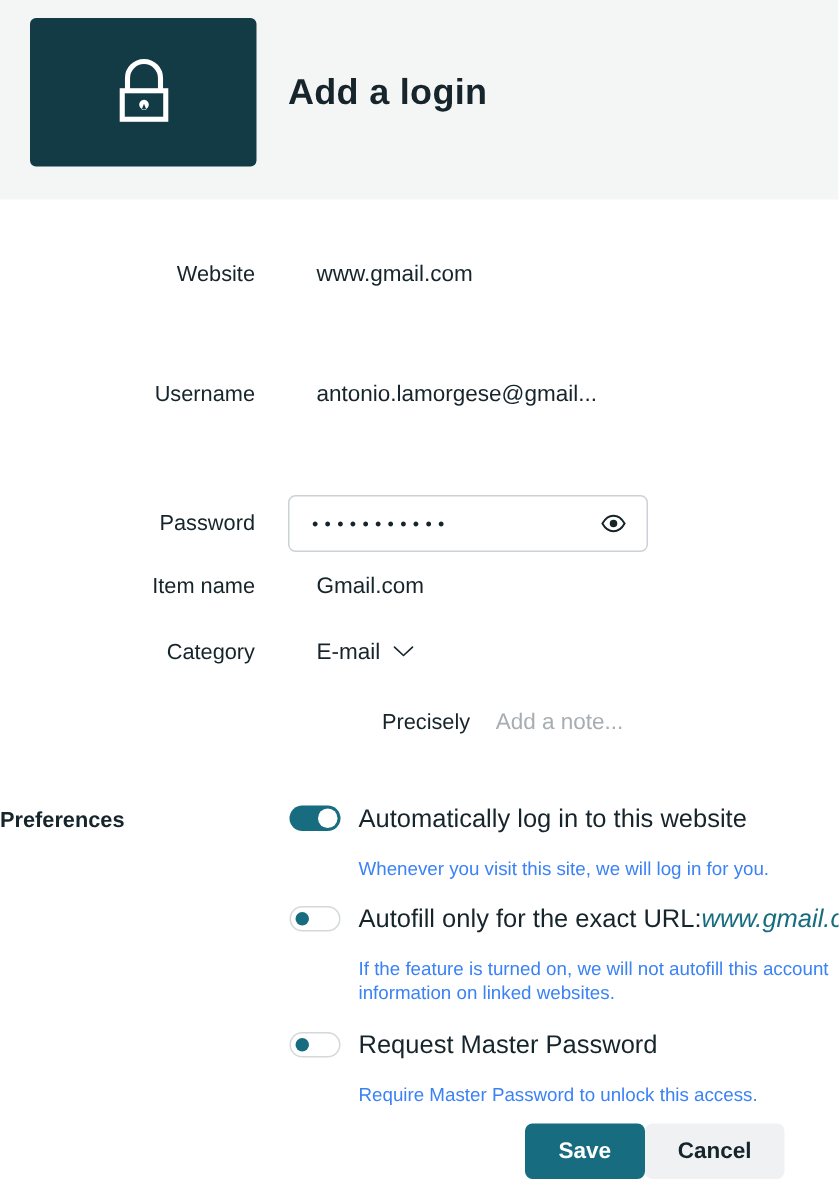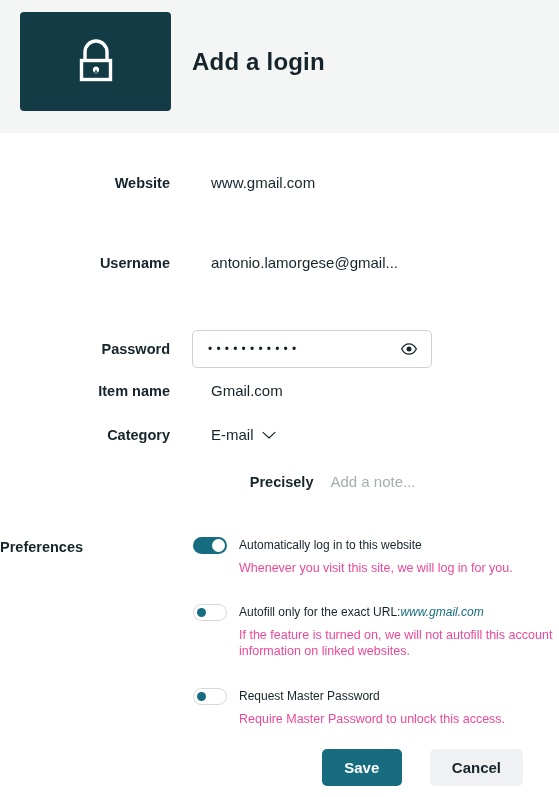--- a/index.html
+++ b/index.html
@@ -63,21 +63,21 @@
     left: 0;
     width: 559px;
     display: flex;
     align-items: flex-start;
   }
   .label {
     width: 170px;
     text-align: right;
     padding-right: 0;
     font-size: 14.5px;
-    font-weight: 700;
+    font-weight: 400;
     color: #16242b;
     flex: 0 0 170px;
     line-height: 20px;
   }
   .value {
     margin-left: 41px;
     font-size: 15px;
     color: #16242b;
     line-height: 20px;
   }
@@ -175,47 +175,47 @@
     position: absolute;
     left: 3px;
     top: 3px;
     width: 9px;
     height: 9px;
     border-radius: 50%;
     background: #176d7f;
   }
   .pref-title {
     margin-left: 12px;
-    font-size: 12px;
+    font-size: 17px;
     color: #16242b;
     line-height: 17px;
     white-space: nowrap;
   }
   .pref-title .url {
     font-style: italic;
     color: #176d7f;
   }
   .pref-desc {
     margin-left: 46px;
-    margin-top: 6px;
+    margin-top: 17px;
     font-size: 12.5px;
-    color: #ec4899;
+    color: #3b82f6;
     line-height: 16px;
     width: 310px;
   }
 
   
   .btn-row {
     position: absolute;
     left: 0;
     top: 749px;
     width: 537px;
     display: flex;
     justify-content: flex-end;
-    gap: 28px;
+    gap: 0;
     padding-right: 14px;
     box-sizing: border-box;
   }
   .btn {
     border: none;
     border-radius: 5px;
     font-family: "Liberation Sans", sans-serif;
     font-size: 15px;
     font-weight: 600;
     cursor: pointer;

